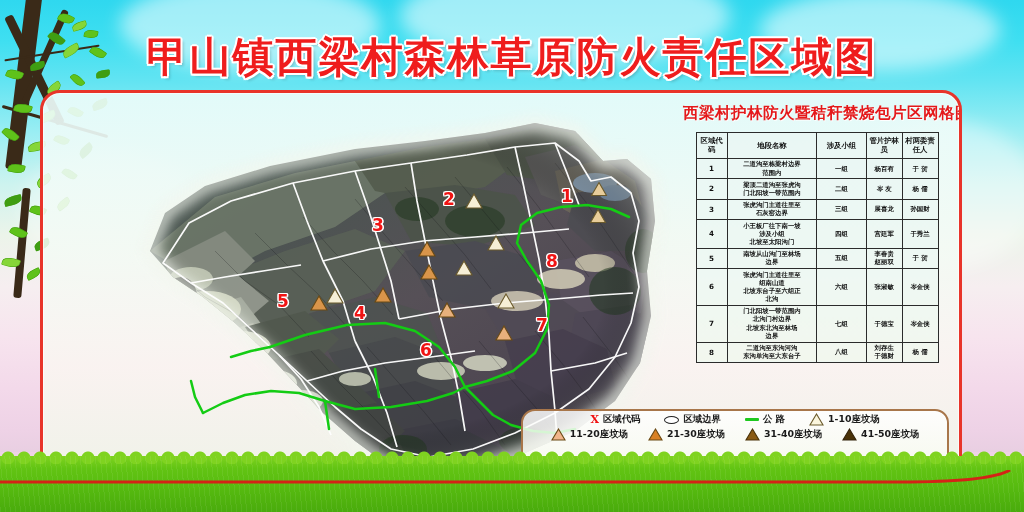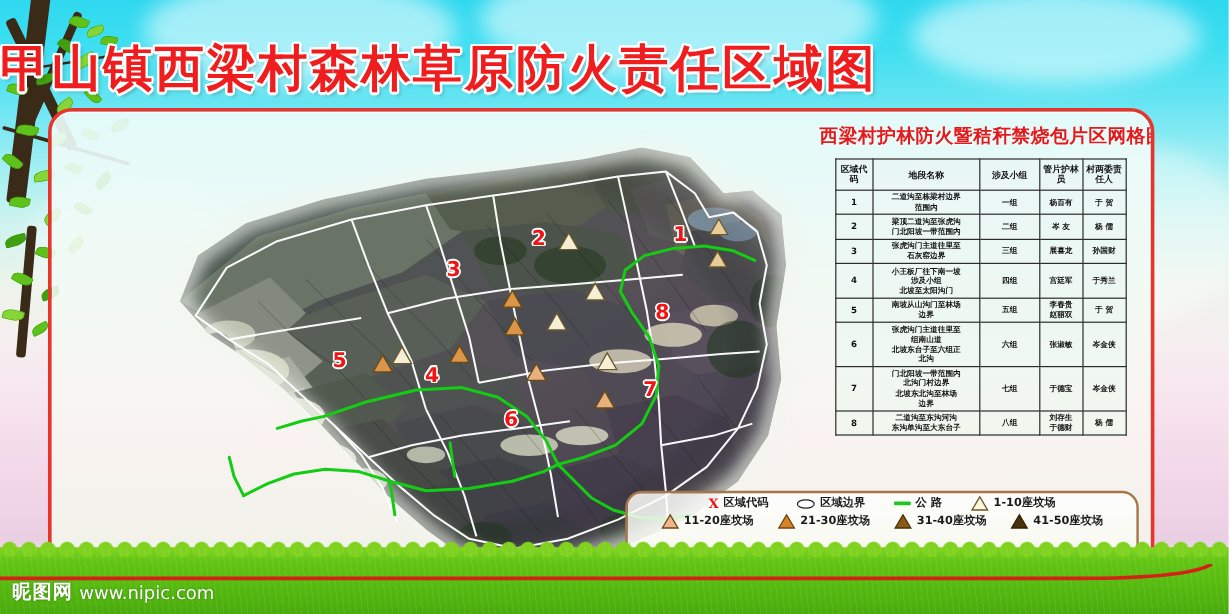--- a/index.html
+++ b/index.html
@@ -64,21 +64,21 @@
         rgba(236,252,250,.92) 0%,
         rgba(243,250,244,.88) 40%,
         rgba(250,246,241,.86) 70%,
         rgba(240,247,233,.9) 100%);
     box-shadow:0 0 0 1px rgba(255,255,255,.6) inset;
     overflow:hidden;
   }
 
   
   #title{
-    position:absolute;left:0;right:0;top:30px;
+    position:absolute;left:0;right:0;top:30px;text-align:center;
     font-family:Liberation Serif, serif;
     font-size:41px;font-weight:bold;letter-spacing:2px;
     color:#ef1d1d;
     -webkit-text-stroke:1.5px #ffffff;
     paint-order:stroke fill;
     text-shadow:
       2px 0 0 #fff,-2px 0 0 #fff,0 2px 0 #fff,0 -2px 0 #fff,
       1.5px 1.5px 0 #fff,-1.5px 1.5px 0 #fff,1.5px -1.5px 0 #fff,-1.5px -1.5px 0 #fff,
       3px 3px 3px rgba(0,0,0,.18);
     z-index:6;white-space:nowrap;
@@ -599,19 +599,15 @@
   </div>
 
   <div id="grass">
       <div class="grassblades"></div>
     </div>
 
   <div id="footer">
     <svg id="redcurve" viewBox="0 0 1024 16" preserveAspectRatio="none">
       <path d="M0,12 L900,12 Q990,12 1010,0" stroke="#d42316" stroke-width="3" fill="none"></path>
     </svg>
-    <div id="brand">
-      <span id="brandlogo">昵图网</span>
-      <span id="brandurl">www.nipic.com</span>
-    </div>
   </div>
 
 </div>
 
 </body></html>

